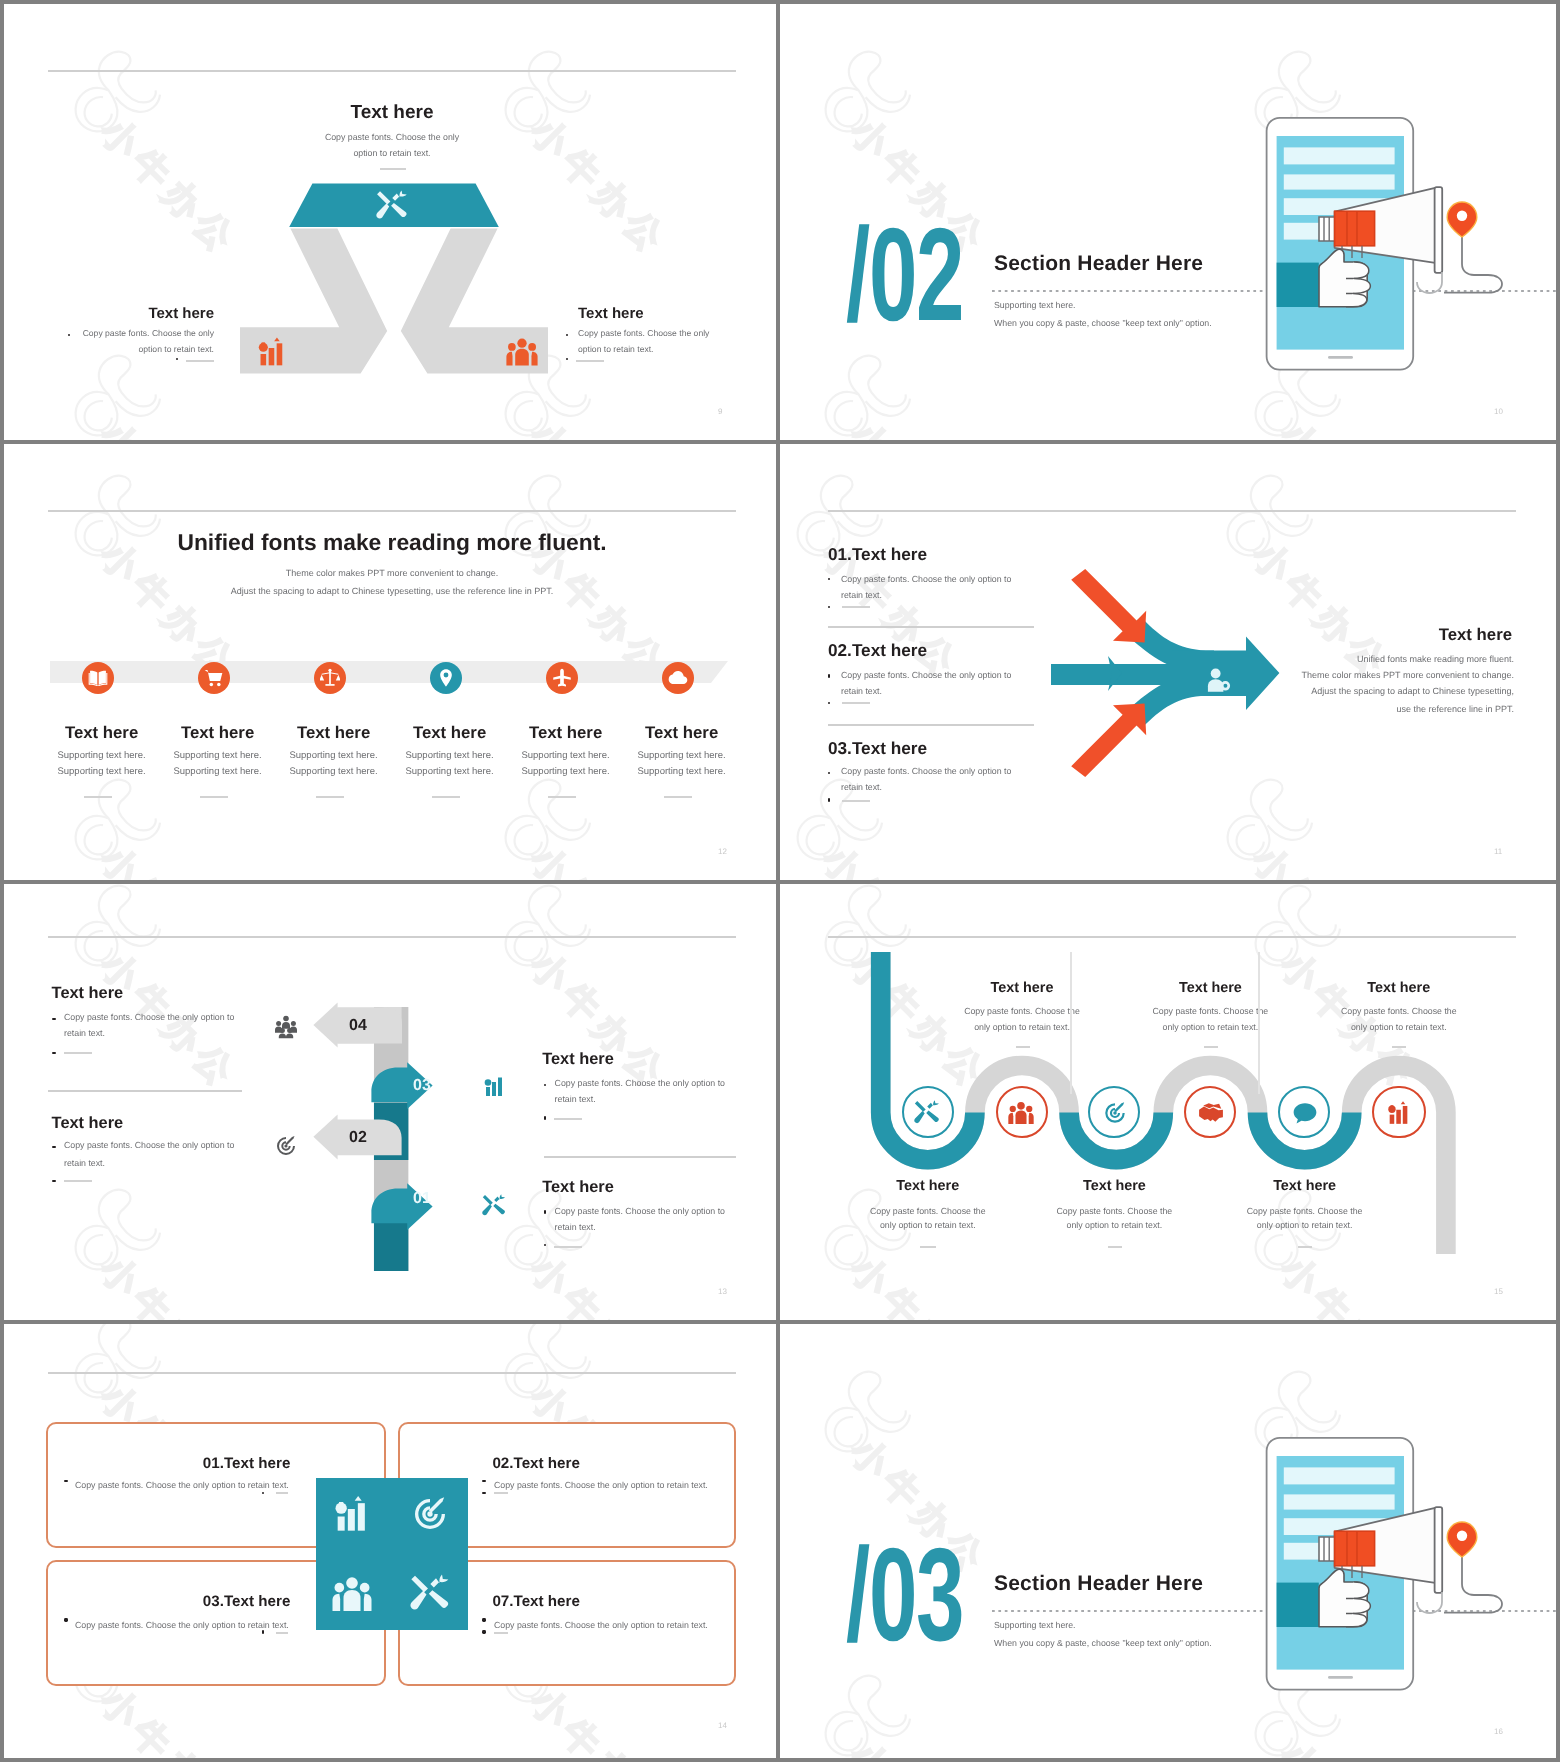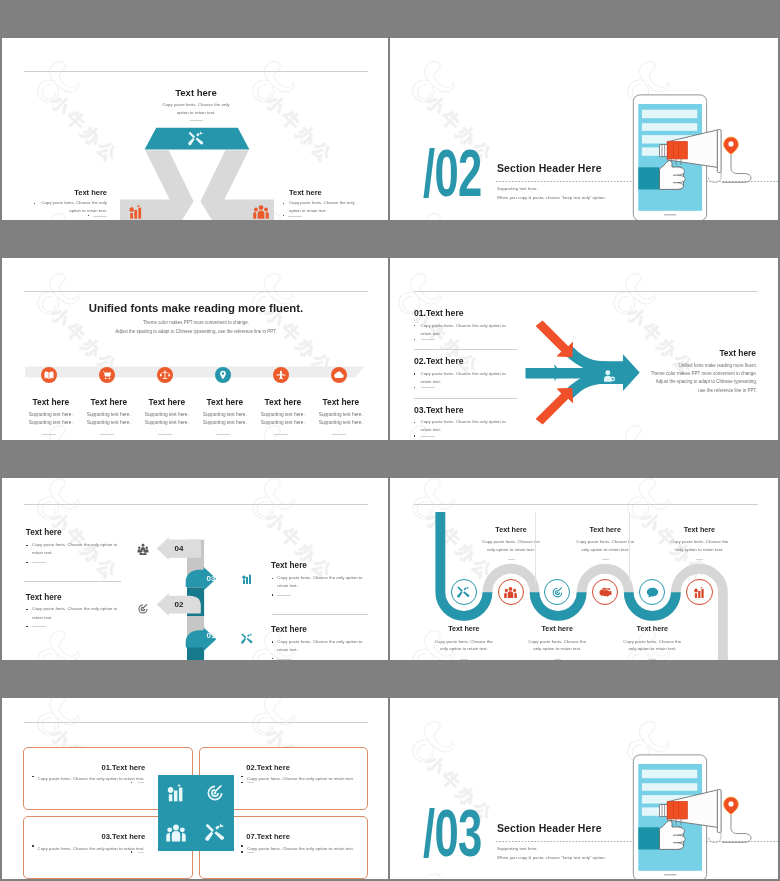--- a/index.html
+++ b/index.html
@@ -3,21 +3,21 @@
 <meta charset="utf-8">
 <title>Slide thumbnails</title>
 <style>
   html,body{margin:0;padding:0;}
   body{width:780px;height:881px;overflow:hidden;background:#808080;
        font-family:"Liberation Sans",sans-serif;-webkit-font-smoothing:antialiased;}
   #page{position:relative;width:780px;height:881px;background:#808080;}
   .grid{position:absolute;left:2px;top:2px;width:776px;height:877px;
         display:grid;grid-template-columns:388px 388px;grid-template-rows:220px 220px 220px 217px;
         column-gap:0;row-gap:0;}
-  .slide{position:relative;background:#ffffff;overflow:hidden;margin-top:36px;}
+  .slide{position:relative;background:#ffffff;overflow:hidden;}
   .slide.br{border-right:2px solid #808080;}
   .slide.bb{border-bottom:2px solid #808080;}
 
   
   .wmhost{position:absolute;left:0;top:0;width:388px;height:220px;overflow:hidden;pointer-events:none;z-index:0;}
   .slide > *{z-index:1;}
   .slide > .wmhost{z-index:0;}
   .wmtile{position:absolute;width:220px;height:220px;}
   .wmlogo{position:absolute;left:0px;top:0px;}
   .wmcn{position:absolute;left:31px;top:41px;font-size:18px;font-weight:bold;

